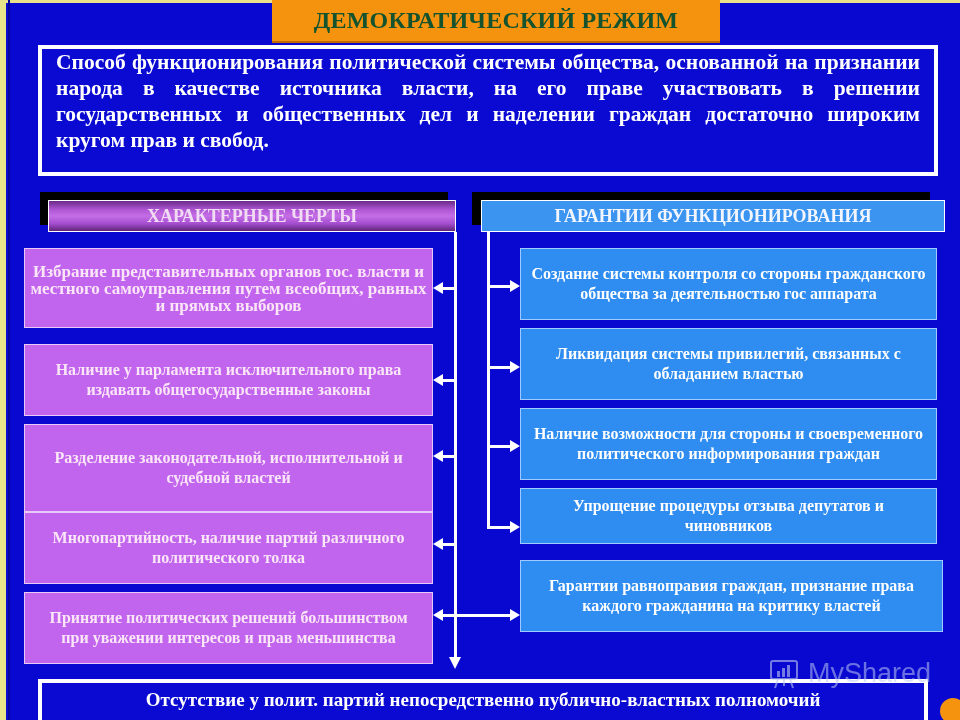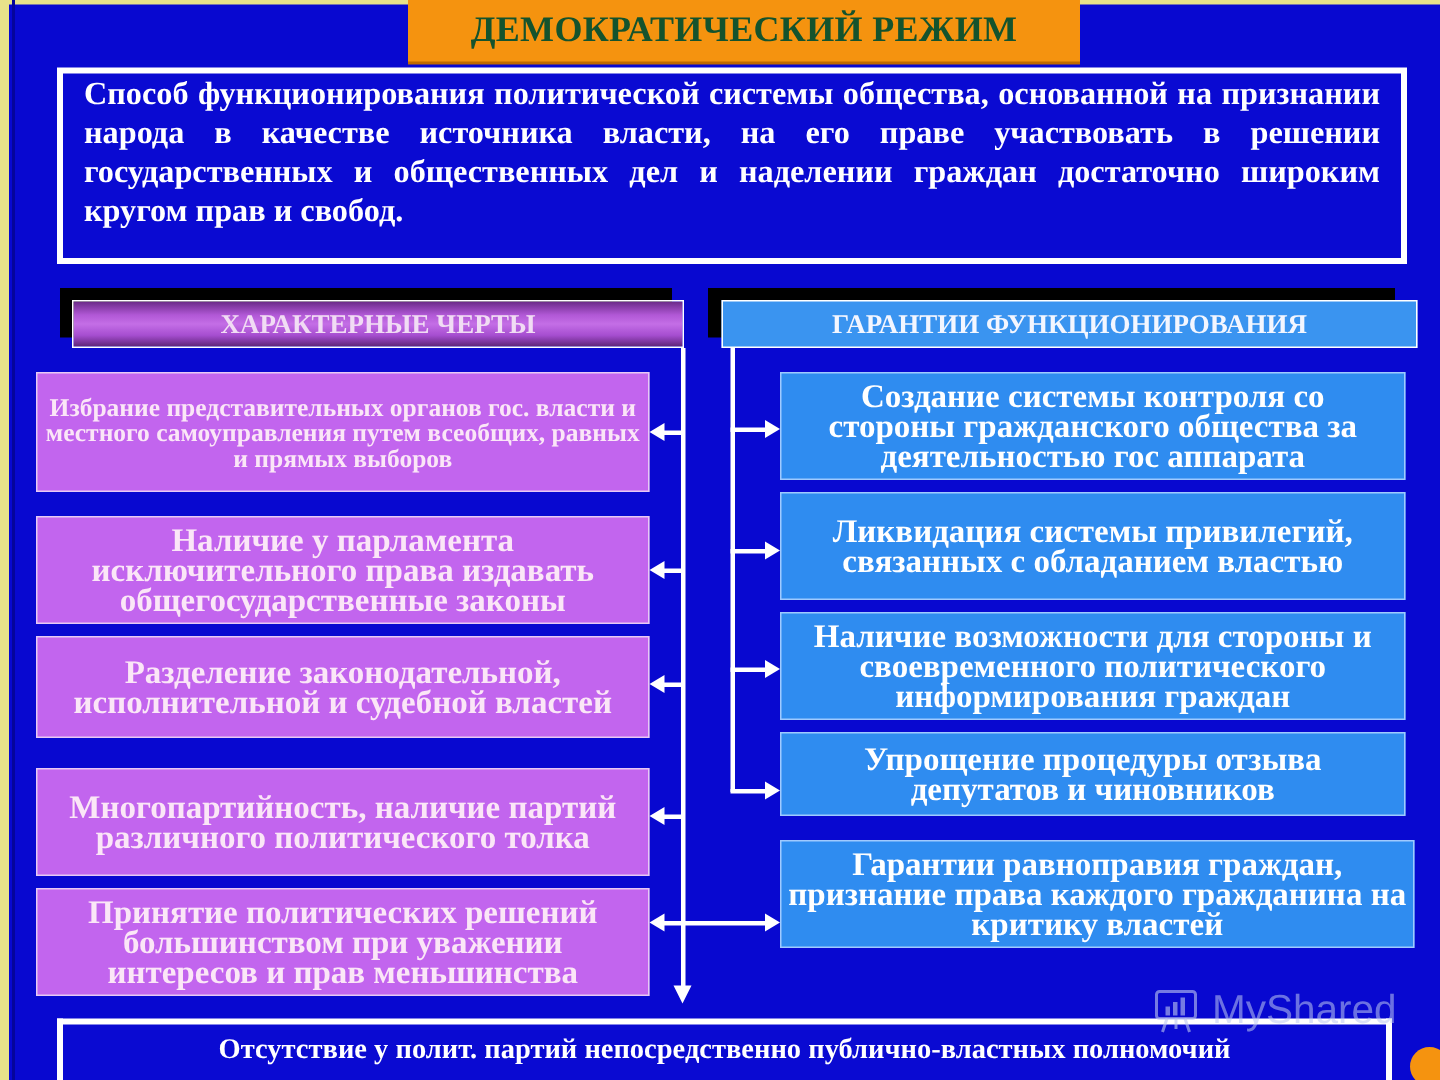--- a/index.html
+++ b/index.html
@@ -42,21 +42,21 @@
     left: 48px; top: 200px; width: 408px; height: 32px;
     background: linear-gradient(to bottom, #6a2a88 0%, #b158d6 30%, #c46ee6 50%, #a64ed0 75%, #5e2478 100%);
   }
   .hdr-right {
     left: 481px; top: 200px; width: 464px; height: 32px;
     background: #3a94f0; color: #f3f6ff;
   }
   .box {
     position: absolute; box-sizing: border-box;
     display: flex; align-items: center; justify-content: center; text-align: center;
-    font-size: 22px; line-height: 20px;
+    font-size: 16px; line-height: 20px;
   }
   .box.purple { background: #c265ee; border: 1px solid #e6c9f5; color: #fbe6f7; }
   .box.blue { background: #2f8cf0; border: 1px solid #9fcaff; color: #ffffff; }
   .vline { position: absolute; background: #ffffff; width: 3px; }
   .hline { position: absolute; background: #ffffff; height: 3px; }
   .arrow-left, .arrow-right, .arrow-down {
     position: absolute; width: 0; height: 0;
   }
   .arrow-left { border-top: 6px solid transparent; border-bottom: 6px solid transparent; border-right: 10px solid #ffffff; }
   .arrow-right { border-top: 6px solid transparent; border-bottom: 6px solid transparent; border-left: 10px solid #ffffff; }
@@ -102,21 +102,21 @@
   </div>
 <div class="hline" style="left:442px; top:287px; width:13px;"></div>
 <div class="arrow-left" style="left:433px; top:282px;"></div>
 
 <div class="box purple" style="left:24px; top:344px; width:409px; height:72px; padding:0 10px;">
     <span>Наличие у парламента исключительного права издавать общегосударственные законы</span>
   </div>
 <div class="hline" style="left:442px; top:379px; width:13px;"></div>
 <div class="arrow-left" style="left:433px; top:374px;"></div>
 
-<div class="box purple" style="left:24px; top:424px; width:409px; height:68px; padding:16px 8px;">
+<div class="box purple" style="left:24px; top:424px; width:409px; height:88px; padding:16px 8px;">
     <span>Разделение законодательной, исполнительной и судебной властей</span>
   </div>
 <div class="hline" style="left:442px; top:455px; width:13px;"></div>
 <div class="arrow-left" style="left:433px; top:450px;"></div>
 
 <div class="box purple" style="left:24px; top:512px; width:409px; height:72px; padding:0 6px;">
     <span>Многопартийность, наличие партий различного политического толка</span>
   </div>
 <div class="hline" style="left:442px; top:543px; width:13px;"></div>
 <div class="arrow-left" style="left:433px; top:538px;"></div>

